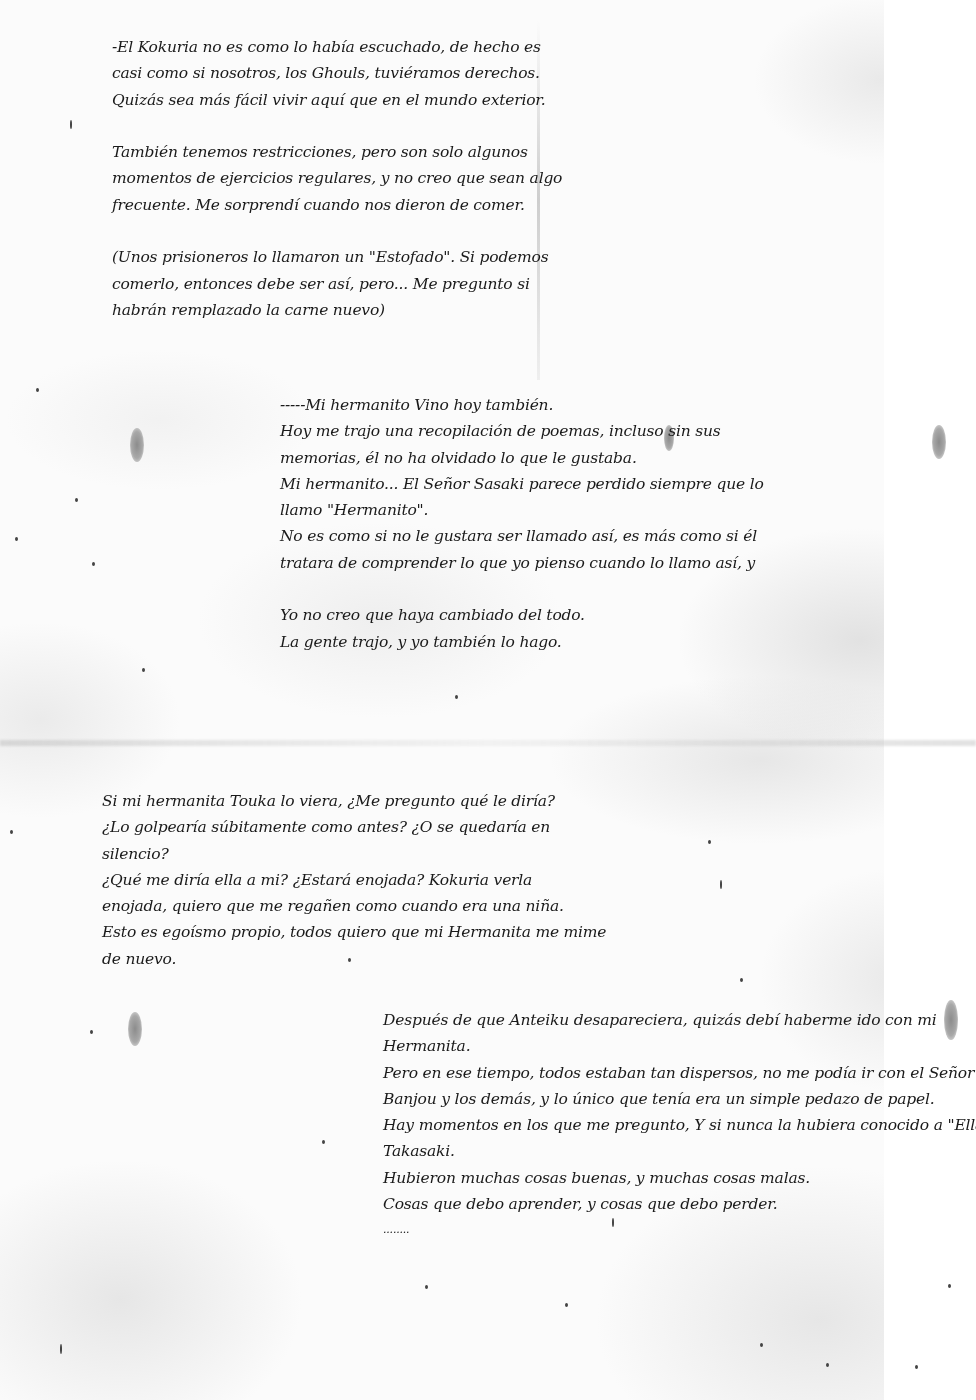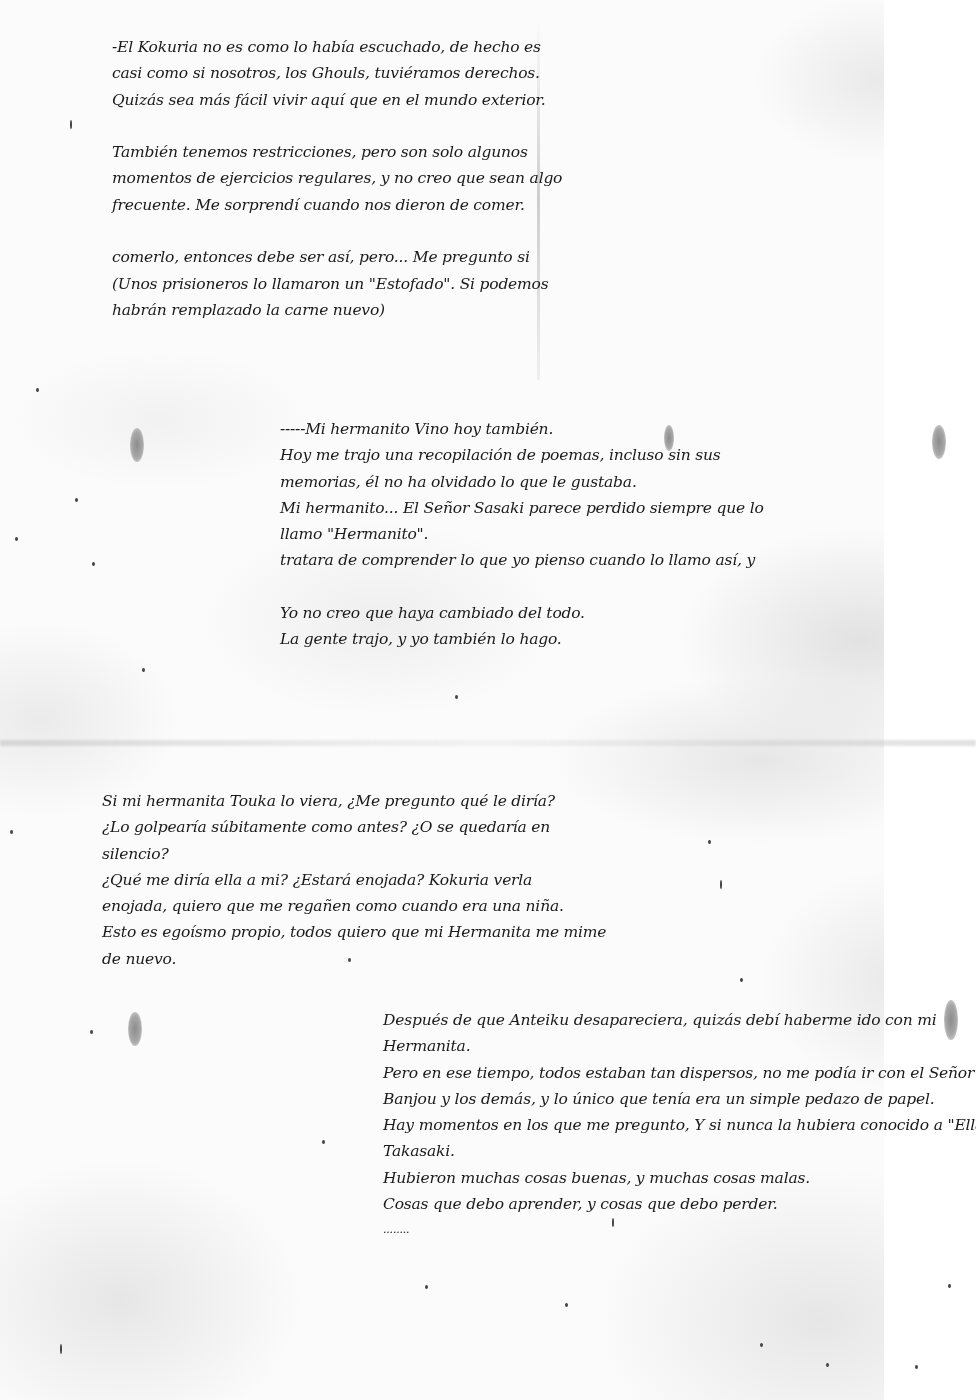--- a/index.html
+++ b/index.html
@@ -68,21 +68,21 @@
     }
     .text-block .line {
       display: block;
       white-space: nowrap;
     }
     .text-block .gap {
       display: block;
       height: 26.3px;
     }
     #block-1 { left: 112px; top: 34px; }
-    #block-2 { left: 280px; top: 392px; margin-top: 24px; }
+    #block-2 { left: 280px; top: 392px; }
     #block-3 { left: 102px; top: 788px; }
     #block-4 { left: 383px; top: 1007px; }
   </style>
 </head>
 <body>
 
 <div class="page">
   <div class="crease-v"></div>
   <div class="crease-h"></div>
 
@@ -117,31 +117,32 @@
 
   <div class="text-block" id="block-1">
     <span class="line">-El Kokuria no es como lo había escuchado, de hecho es</span>
     <span class="line">casi como si nosotros, los Ghouls, tuviéramos derechos.</span>
     <span class="line">Quizás sea más fácil vivir aquí que en el mundo exterior.</span>
     <span class="gap"></span>
     <span class="line">También tenemos restricciones, pero son solo algunos</span>
     <span class="line">momentos de ejercicios regulares, y no creo que sean algo</span>
     <span class="line">frecuente. Me sorprendí cuando nos dieron de comer.</span>
     <span class="gap"></span>
+    <span class="line">(Unos prisioneros lo llamaron un "Estofado". Si podemos</span>
     <span class="line">comerlo, entonces debe ser así, pero... Me pregunto si</span>
-    <span class="line">(Unos prisioneros lo llamaron un "Estofado". Si podemos</span>
     <span class="line">habrán remplazado la carne nuevo)</span>
   </div>
 
   <div class="text-block" id="block-2">
     <span class="line">-----Mi hermanito Vino hoy también.</span>
     <span class="line">Hoy me trajo una recopilación de poemas, incluso sin sus</span>
     <span class="line">memorias, él no ha olvidado lo que le gustaba.</span>
     <span class="line">Mi hermanito... El Señor Sasaki parece perdido siempre que lo</span>
     <span class="line">llamo "Hermanito".</span>
+    <span class="line">No es como si no le gustara ser llamado así, es más como si él</span>
     <span class="line">tratara de comprender lo que yo pienso cuando lo llamo así, y</span>
     <span class="gap"></span>
     <span class="line">Yo no creo que haya cambiado del todo.</span>
     <span class="line">La gente trajo, y yo también lo hago.</span>
   </div>
 
   <div class="text-block" id="block-3">
     <span class="line">Si mi hermanita Touka lo viera, ¿Me pregunto qué le diría?</span>
     <span class="line">¿Lo golpearía súbitamente como antes? ¿O se quedaría en</span>
     <span class="line">silencio?</span>

